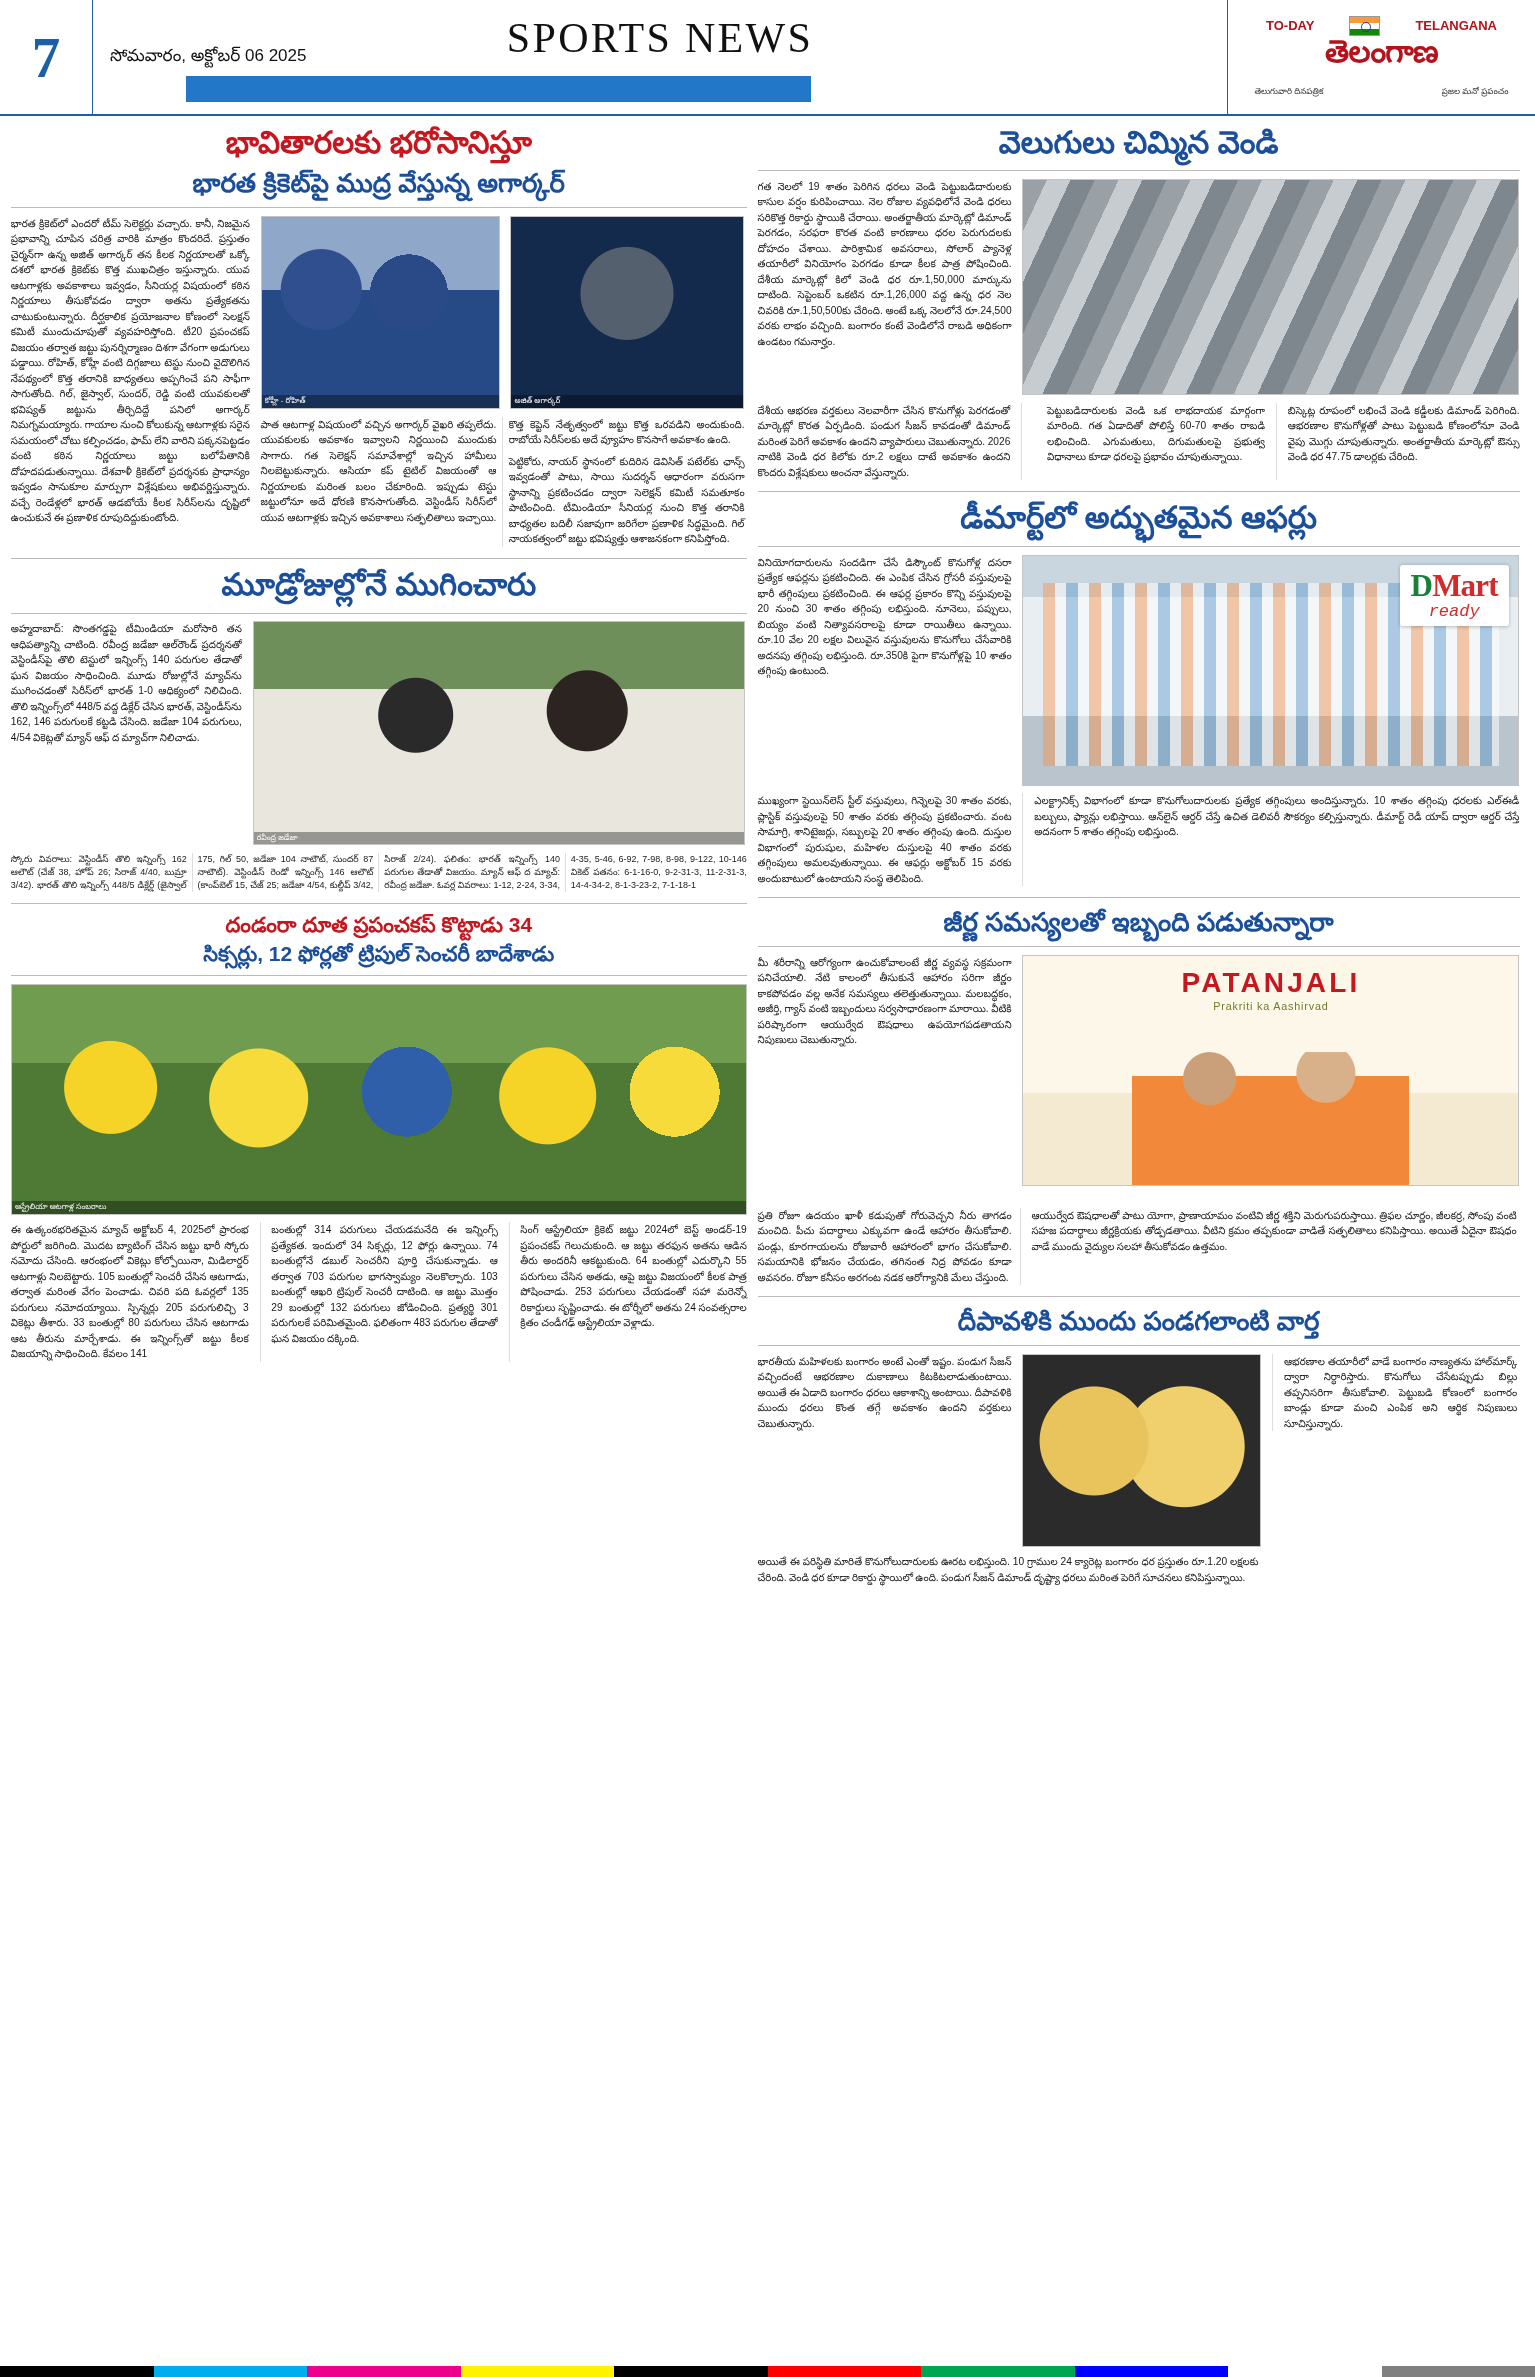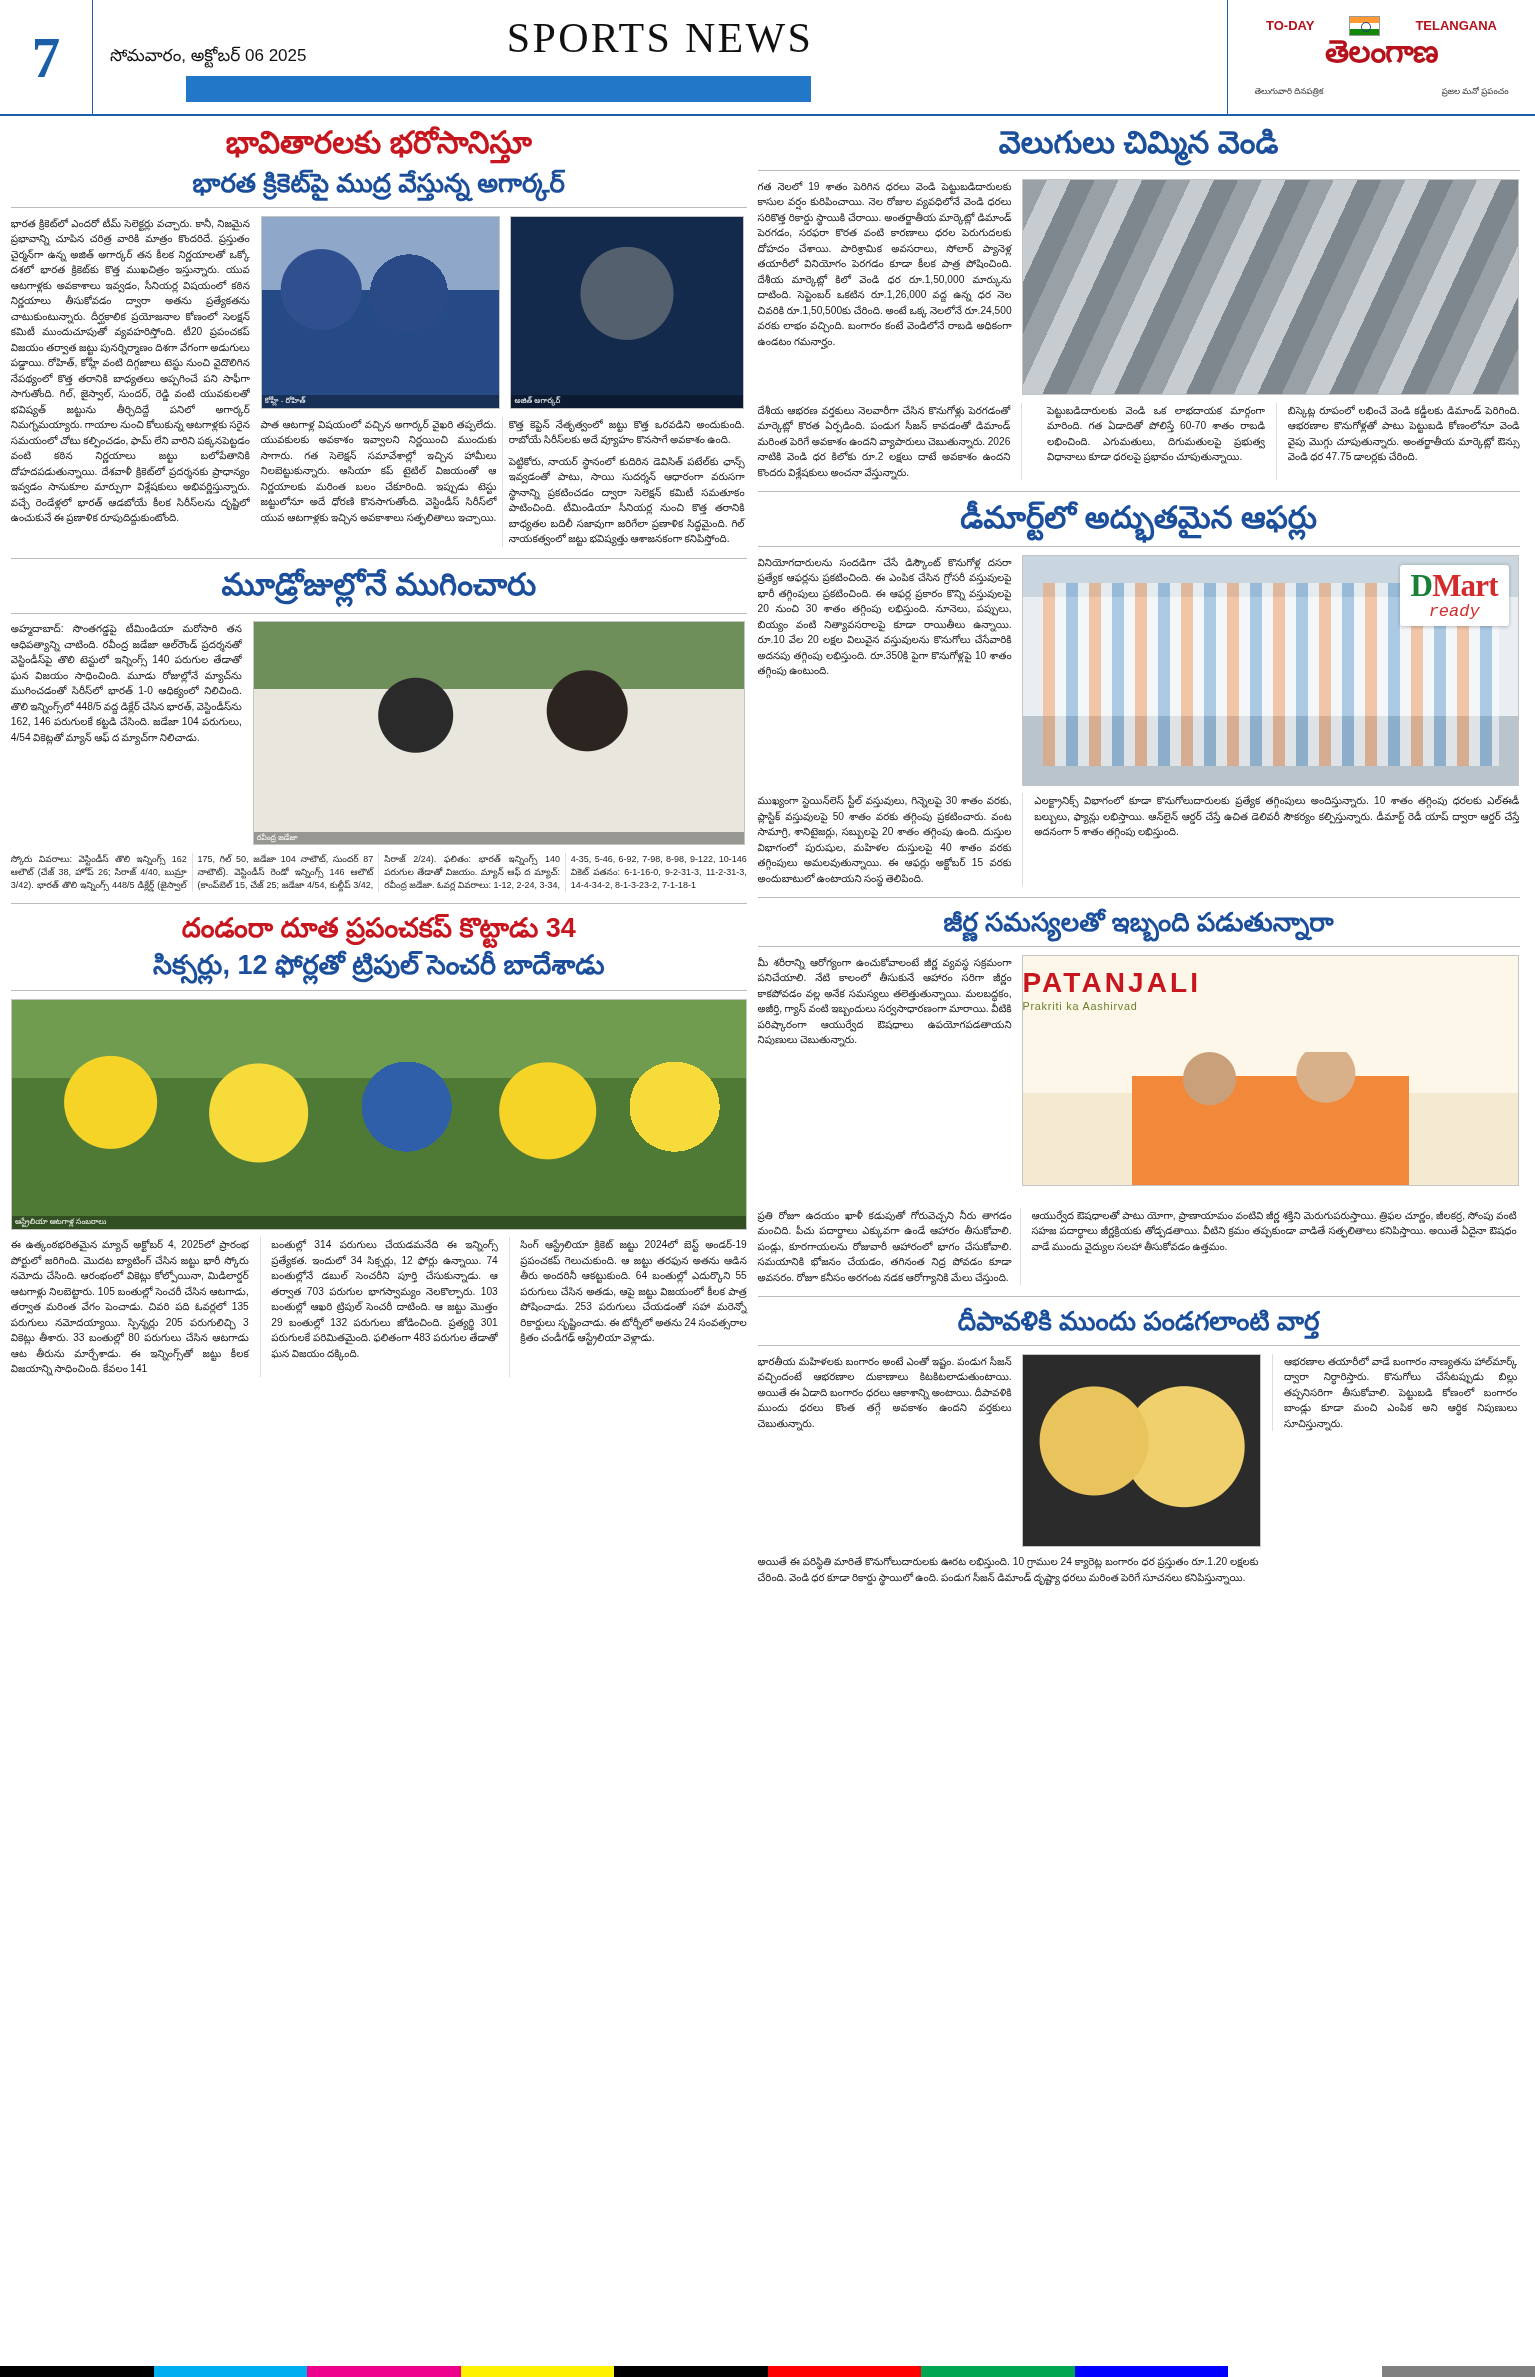--- a/index.html
+++ b/index.html
@@ -140,21 +140,21 @@
     line-height: 1.25;
   }
   .hl-blue {
     color: #1b4f9c;
     font-weight: bold;
     text-align: center;
     line-height: 1.25;
   }
   .hl-xl { font-size: 31px; }
   .hl-lg { font-size: 26px; }
-  .hl-md { font-size: 27px; }
+  .hl-md { font-size: 21px; }
 
   .rule {
     border: 0;
     border-top: 0.8px solid #bbb;
     margin: 7.7px 0;
   }
 
   .body-text {
     font-size: 10.2px;
     line-height: 1.52;
@@ -272,21 +272,21 @@
     font-style: italic;
     font-size: 17px;
     color: #d22b2b;
     line-height: 1;
     margin-top: 1.5px;
     text-align: center;
   }
   .brand-patanjali {
     position: absolute;
     left: 0; right: 0; top: 12.3px;
-    text-align: left;
+    text-align: center;
   }
   .brand-patanjali .p1 {
     font-size: 28px;
     font-weight: bold;
     color: #c8161e;
     letter-spacing: 3.1px;
   }
   .brand-patanjali .p2 {
     font-size: 10.8px;
     color: #6a7f2a;

